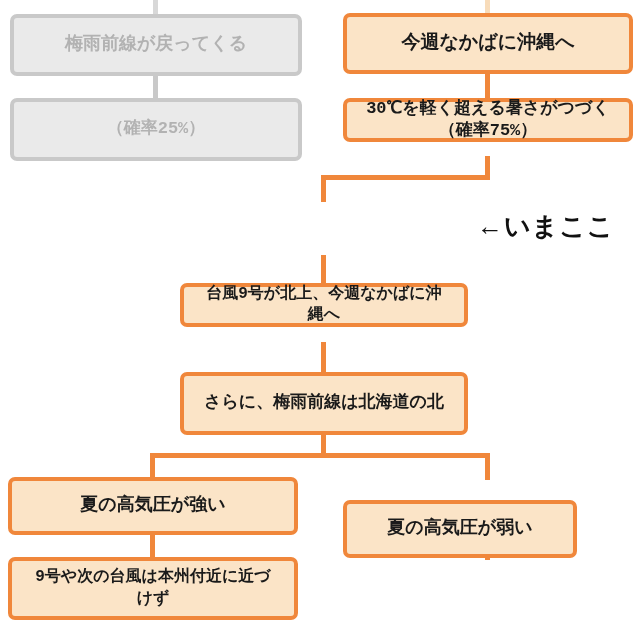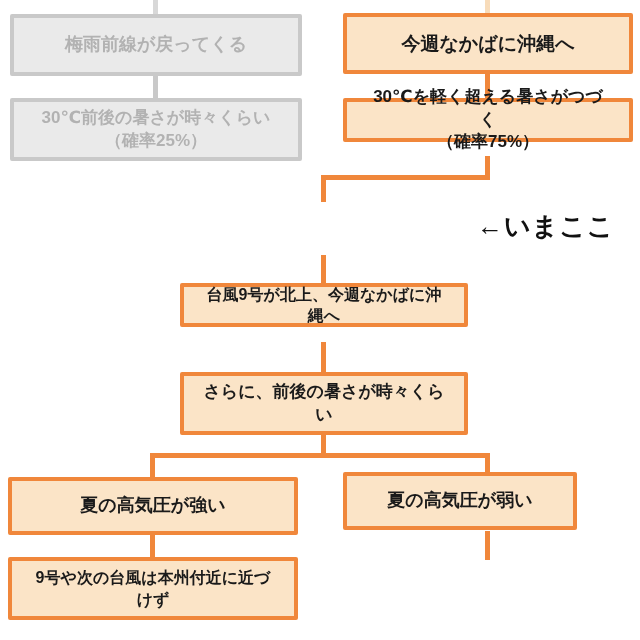--- a/index.html
+++ b/index.html
@@ -10,24 +10,24 @@
   .ln{position:absolute;background:var(--active-border);}
   .ln.gray{background:var(--inactive-border);}
   .ln.stub-o{background:var(--active-stub);}
   .ln.stub-g{background:var(--inactive-stub);}
 
   
   .box{
     position:absolute;box-sizing:border-box;z-index:2;
     border:4px solid var(--active-border);
     background:var(--active-fill);
-    border-radius:2px;
+    border-radius:7px;
     display:flex;flex-direction:column;align-items:center;justify-content:center;
     text-align:center;font-weight:bold;color:var(--text-color);
-    line-height:1.32;padding:2px 18px;
+    line-height:1.32;padding:2px 18px;font-family:Liberation Mono, monospace;
   }
   .box.inactive{
     border-color:var(--inactive-border);
     background:var(--inactive-fill);
     color:var(--inactive-text);
   }
   .fs19{font-size:19px;}
   .fs18{font-size:18px;}
   .fs17{font-size:17px;}
   .fs16{font-size:16px;}
@@ -63,47 +63,46 @@
   <div class="ln" style="left:150px;top:453px;width:5px;height:28px"></div>
   <div class="ln" style="left:485px;top:453px;width:5px;height:27px"></div>
 
   <div class="ln" style="left:150px;top:532px;width:5px;height:28px"></div>
   <div class="ln" style="left:485px;top:531px;width:5px;height:29px"></div>
 
   <div class="box inactive" style="left:10px;top:14px;width:292px;height:62px">
     <span class="fs18">梅雨前線が戻ってくる</span>
   </div>
   <div class="box inactive" style="left:10px;top:98px;width:292px;height:63px">
-    <span class="fs17">30℃前後の暑さが時々くらい</span>
     <span class="fs17">（確率25%）</span>
   </div>
 
   <div class="box" style="left:343px;top:13px;width:290px;height:61px">
     <span class="fs19">今週なかばに沖縄へ</span>
   </div>
   <div class="box" style="left:343px;top:98px;width:290px;height:44px">
     <span class="fs17">30℃を軽く超える暑さがつづく</span>
     <span class="fs17">（確率75%）</span>
   </div>
 
 
   <div class="marker">←いまここ</div>
 
   <div class="box" style="left:180px;top:283px;width:288px;height:44px">
     <span class="fs16">台風9号が北上、今週なかばに沖縄へ</span>
   </div>
 
   <div class="box" style="left:180px;top:372px;width:288px;height:63px">
-    <span class="fs17">さらに、前後の暑さが時々くらい</span>
+    <span class="fs17">さらに、梅雨前線は北海道の北</span>
   </div>
 
   <div class="box" style="left:8px;top:477px;width:290px;height:58px">
     <span class="fs18">夏の高気圧が強い</span>
   </div>
   <div class="box" style="left:8px;top:557px;width:290px;height:63px">
     <span class="fs16">9号や次の台風は本州付近に近づけず</span>
   </div>
 
-  <div class="box" style="left:343px;top:472px;width:234px;height:58px">
+  <div class="box" style="left:343px;top:500px;width:234px;height:58px">
     <span class="fs18">夏の高気圧が弱い</span>
   </div>
 
 </div>
 
 </body></html>

